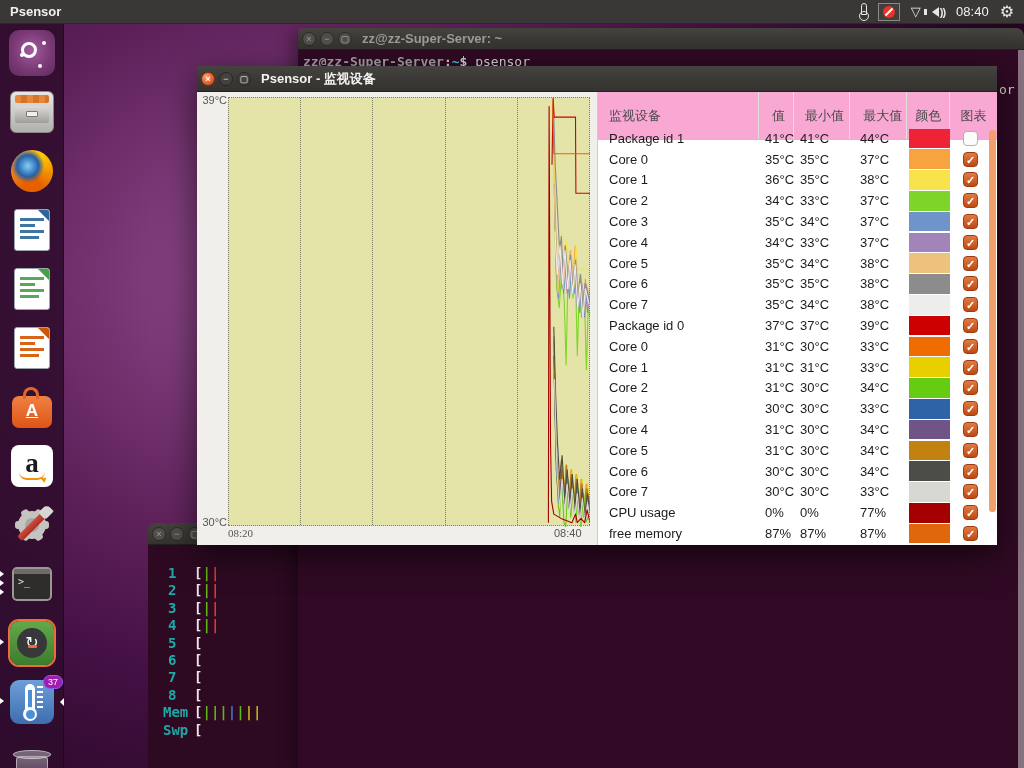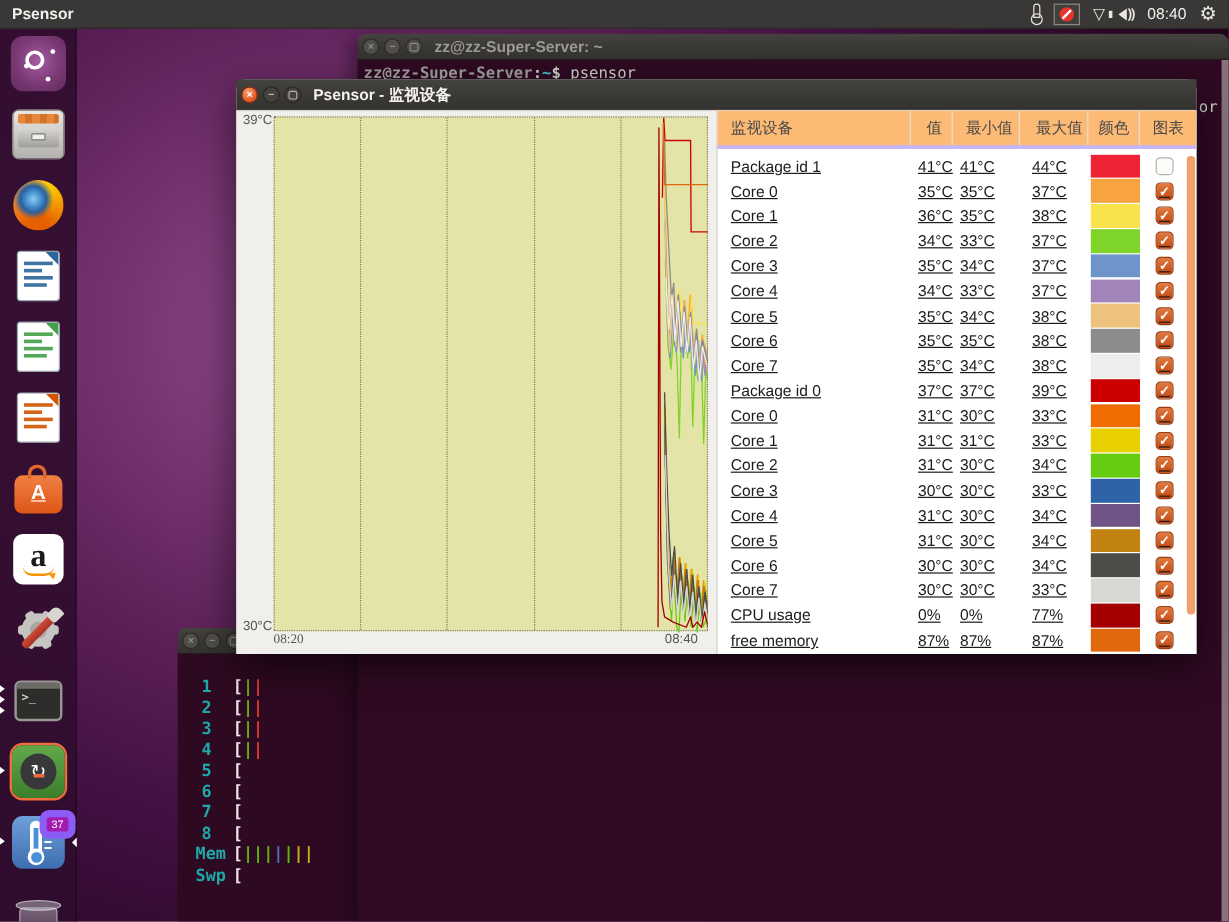--- a/index.html
+++ b/index.html
@@ -53,26 +53,26 @@
   #lbl-ymin { left:1px; top:424px; width:29px; text-align:right; }
   #lbl-x0 { left:31px; top:435px;font-family:Liberation Serif, serif; }
   #lbl-x1 { left:357px; top:435px; }
 
   #plot { position:absolute; left:31px; top:5px; width:362px; height:429px; background:#e4e4a9;
     border-top:1px dotted #80806a; border-bottom:1px dotted #80806a; }
   .gridv { position:absolute; top:0; bottom:0; width:0; border-left:1px dotted #7d7d63; }
   #chart-svg { position:absolute; inset:0; }
 
   #table { position:absolute; left:400px; top:0; width:400px; height:453px; background:#ffffff; border-left:1px solid #cfccc6; }
-  #thead { position:absolute; left:0; right:0; top:0; height:32px; background:#fdba74; border-bottom:3px solid #c4b5fd; display:flex; }
+  #thead { position:absolute; left:0; right:0; top:0; height:48px; background:#f9a8d4; border-bottom:1px solid #c4b5fd; display:flex; }
   .hc { display:flex; align-items:center; justify-content:center; font-size:13px; color:#4a4a4a; border-right:1px solid #e2e0db; height:100%; }
   .hc.hname { justify-content:flex-start; padding-left:11px; }
   .hc:last-child { border-right:none; }
   #tbody { position:absolute; left:0; right:0; top:36px; height:417px; overflow:hidden; }
-  .trow { display:flex; align-items:center; height:20.8px; font-size:13px; color:#1c1c1c;text-decoration:underline; }
+  .trow { display:flex; align-items:center; height:20.8px; font-size:13px; color:#1c1c1c; }
   .c { flex:none; }
   .cw0 { width:161px; padding-left:11px; } .cw1 { width:35px; padding-left:6px; }
   .cw2 { width:57px; padding-left:6px; } .cw3 { width:57px; padding-left:9px; }
   .cw4 { width:43px; } .cw5 { width:47px; }
   .swatch { display:block; width:41px; height:19.6px; margin-left:1px; }
   .cb { display:block; width:15px; height:15px; margin-left:12px; border-radius:4px; font-size:11px; line-height:14px; text-align:center; }
   .cb.on { background:linear-gradient(#e8possible, #c14913); background:linear-gradient(#e07b42, #c14913); border:1px solid #9c3c0f; color:#fff; font-weight:bold; }
   .cb.off { background:#fcfcfb; border:1px solid #b5b1aa; }
   #tscroll { position:absolute; right:1px; top:38px; width:7px; height:382px; background:#f1a06b; border-radius:3px; }
 
@@ -94,21 +94,21 @@
   #clock { color:#f2f1ef; font-size:13px; }
   .pi-gear { color:#e8e6e3; font-size:16px; font-family:"DejaVu Sans", sans-serif; line-height:1; }
 
   
   #launcher { position:absolute; left:0; top:24px; width:64px; height:744px; z-index:9;
     background:rgba(47,12,44,0.88); border-right:1px solid rgba(0,0,0,.35); }
   .lit { position:absolute; left:0; width:64px; height:56px; }
   .lbox { position:absolute; left:8px; top:2px; width:48px; height:48px; display:flex; align-items:center; justify-content:center; }
   .pip { position:absolute; left:0; width:0; height:0; border-left:4px solid #fff; border-top:3px solid transparent; border-bottom:3px solid transparent; }
   .arrR { position:absolute; right:0; width:0; height:0; border-right:4px solid #fff; border-top:4px solid transparent; border-bottom:4px solid transparent; top:22px; }
-  .badge { position:absolute; top:-3px; right:-7px; background:#a21caf; border:6px solid #8b5cf6; border-radius:8px; color:#fff; font-size:9px; padding:0 4px; line-height:12px; }
+  .badge { position:absolute; top:-3px; right:-7px; background:#a21caf; border:1px solid #8b5cf6; border-radius:8px; color:#fff; font-size:9px; padding:0 4px; line-height:12px; }
 
   .ic-dash { width:46px; height:46px; border-radius:10px; background:radial-gradient(circle at 50% 45%, #a55ba0 0%, #7b3a76 55%, #5e2a5c 100%); position:relative; }
   .ic-dash .ring { position:absolute; left:12px; top:12px; width:16px; height:16px; border:3.5px solid #fff; border-radius:50%; }
   .ic-dash .dot { position:absolute; width:4px; height:4px; background:#fff; border-radius:50%; left:33px; top:11px;
       box-shadow:-4px 23px 0 #fff, -22px 12px 0 #fff; }
   .ic-files { width:44px; height:42px; border-radius:6px; background:linear-gradient(#e9e7e3,#b2b0ac); border:1px solid #8a8884; padding:3px 4px 0; }
   .ic-files .folders { height:8px; border-radius:2px; background:repeating-linear-gradient(90deg,#e8873a 0 6px,#d2742c 6px 12px); }
   .ic-files .front { height:17px; background:linear-gradient(#dcdad6,#a09e9a); margin-top:3px; border-radius:2px; position:relative; }
   .ic-files .handle { position:absolute; left:11px; top:5px; width:12px; height:6px; background:#efefed; border:1px solid #7b7975; border-radius:1px; }
   .ic-firefox { width:42px; height:42px; border-radius:50%;

